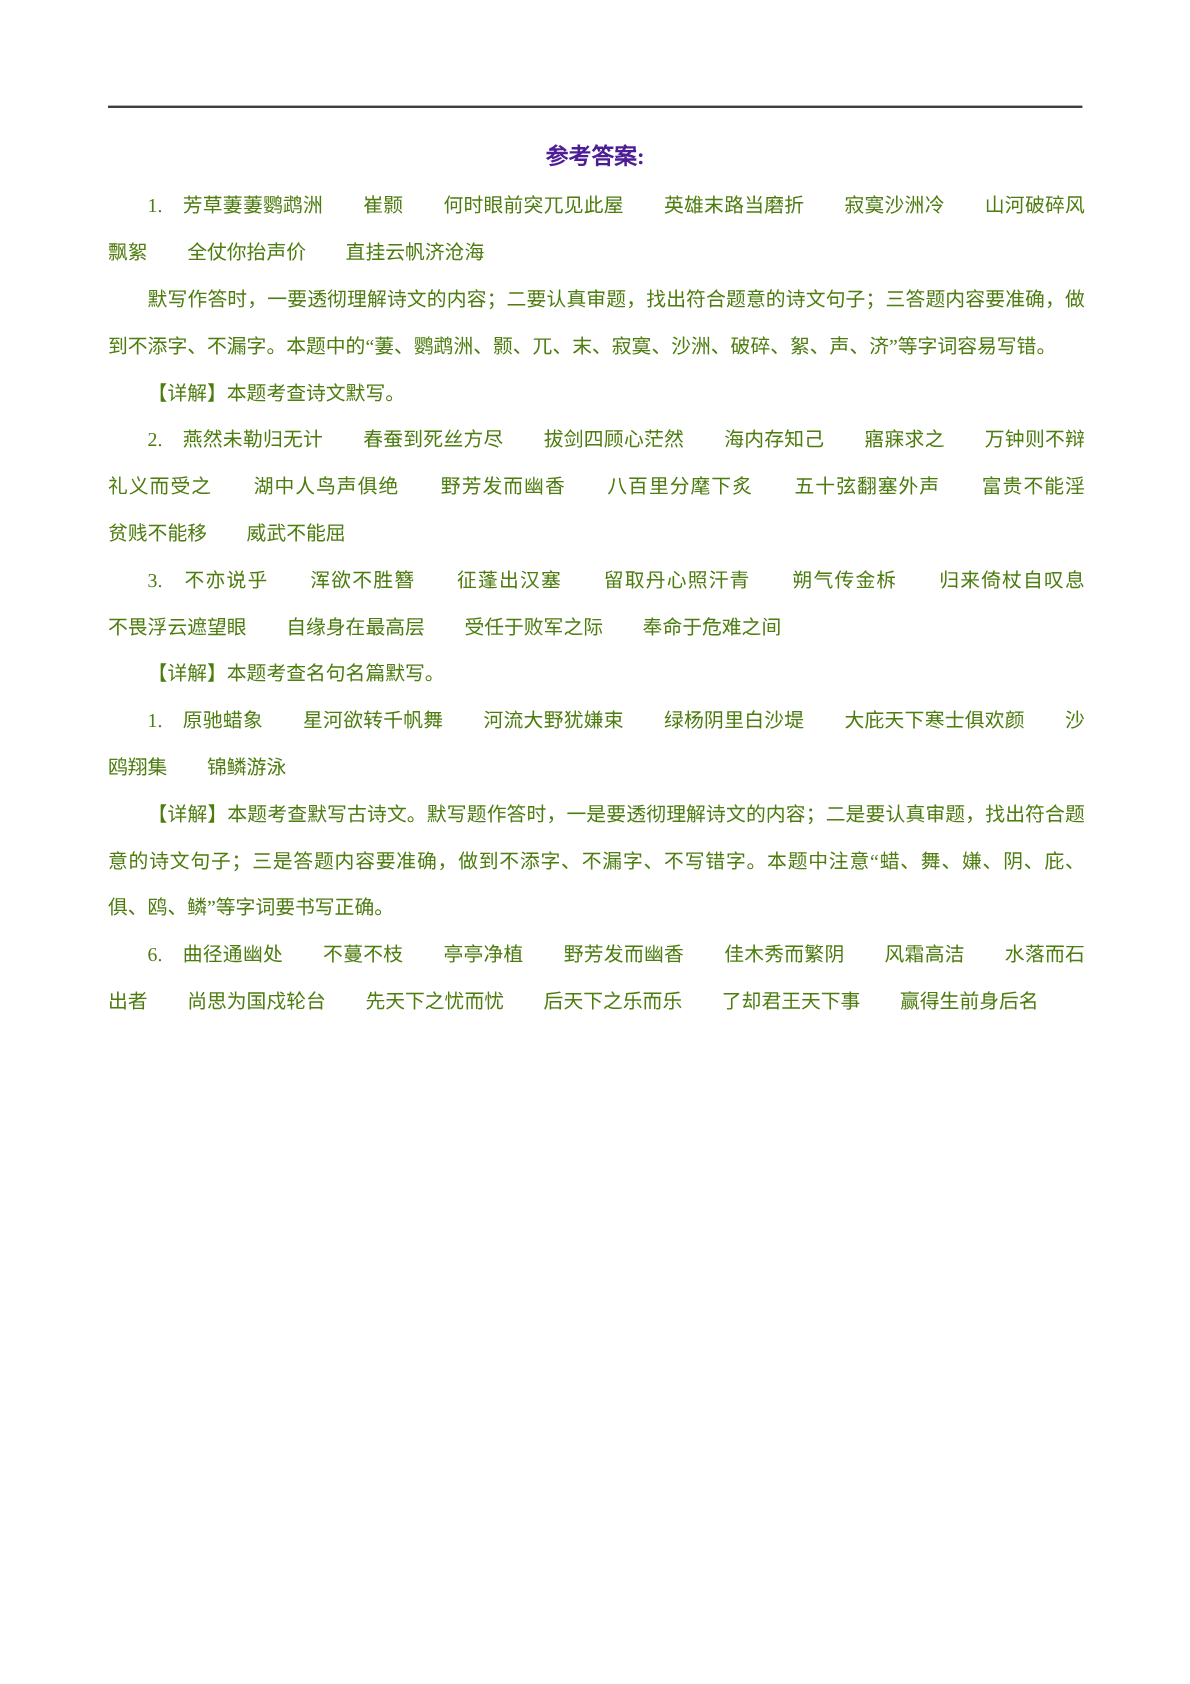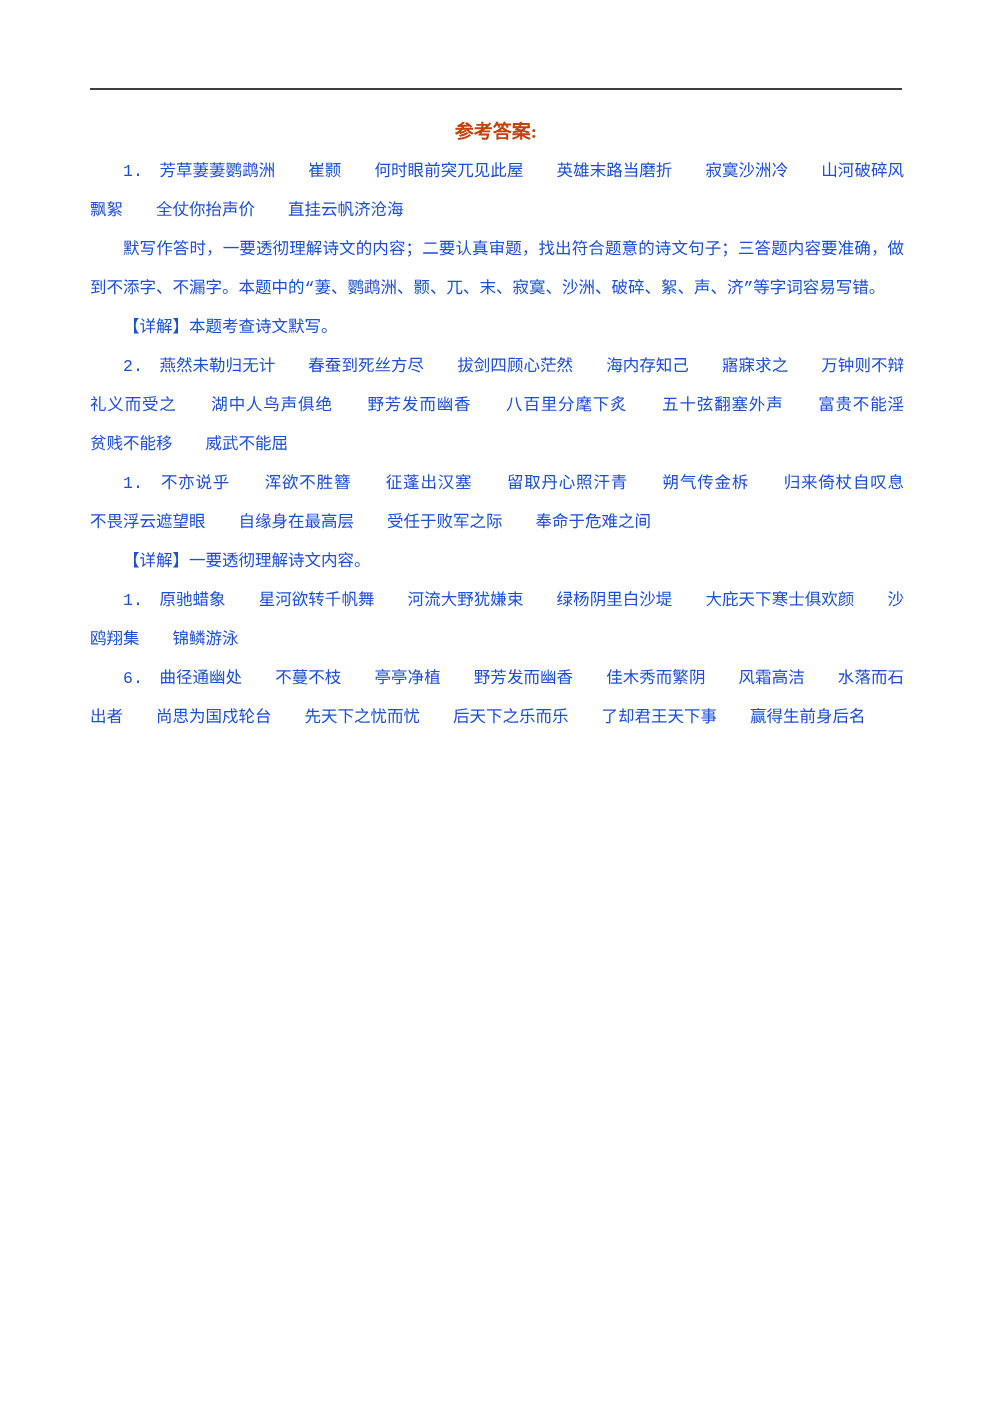--- a/index.html
+++ b/index.html
@@ -23,46 +23,46 @@
     margin: 88px 90px 0 90px;
     height: 0;
     border-bottom: 2px solid #3f3f3f;
   }
   .doc-title {
     margin: 28px 90px 6px 90px;
     text-align: center;
     font-size: 19px;
     line-height: 28px;
     font-weight: bold;
-    color: #c2410c;
+    color: #4c1d95;
   }
   .content {
     margin: 0 88px 0 90px;
     color: #ff0000;
   }
   .para {
     margin: 0;
     text-indent: 2em;
     font-size: 16.5px;
     line-height: 39px;
     text-align: justify;
-    color: #1d4ed8;
+    color: #4d7c0f;
     word-break: break-all;
-    font-family: Liberation Mono, monospace;
   }
 </style>
 </head>
 <body>
 
 <div class="page">
   <div class="header-rule"></div>
   <h1 class="doc-title">参考答案:</h1>
   <div class="content">
       <p class="para">1.　芳草萋萋鹦鹉洲　　崔颢　　何时眼前突兀见此屋　　英雄末路当磨折　　寂寞沙洲冷　　山河破碎风飘絮　　全仗你抬声价　　直挂云帆济沧海</p>
       <p class="para">默写作答时，一要透彻理解诗文的内容；二要认真审题，找出符合题意的诗文句子；三答题内容要准确，做到不添字、不漏字。本题中的“萋、鹦鹉洲、颢、兀、末、寂寞、沙洲、破碎、絮、声、济”等字词容易写错。</p>
       <p class="para">【详解】本题考查诗文默写。</p>
       <p class="para">2.　燕然未勒归无计　　春蚕到死丝方尽　　拔剑四顾心茫然　　海内存知己　　寤寐求之　　万钟则不辩礼义而受之　　湖中人鸟声俱绝　　野芳发而幽香　　八百里分麾下炙　　五十弦翻塞外声　　富贵不能淫　　贫贱不能移　　威武不能屈</p>
-      <p class="para">1.　不亦说乎　　浑欲不胜簪　　征蓬出汉塞　　留取丹心照汗青　　朔气传金柝　　归来倚杖自叹息　　不畏浮云遮望眼　　自缘身在最高层　　受任于败军之际　　奉命于危难之间</p>
-      <p class="para">【详解】一要透彻理解诗文内容。</p>
+      <p class="para">3.　不亦说乎　　浑欲不胜簪　　征蓬出汉塞　　留取丹心照汗青　　朔气传金柝　　归来倚杖自叹息　　不畏浮云遮望眼　　自缘身在最高层　　受任于败军之际　　奉命于危难之间</p>
+      <p class="para">【详解】本题考查名句名篇默写。</p>
       <p class="para">1.　原驰蜡象　　星河欲转千帆舞　　河流大野犹嫌束　　绿杨阴里白沙堤　　大庇天下寒士俱欢颜　　沙鸥翔集　　锦鳞游泳</p>
+      <p class="para">【详解】本题考查默写古诗文。默写题作答时，一是要透彻理解诗文的内容；二是要认真审题，找出符合题意的诗文句子；三是答题内容要准确，做到不添字、不漏字、不写错字。本题中注意“蜡、舞、嫌、阴、庇、俱、鸥、鳞”等字词要书写正确。</p>
       <p class="para">6.　曲径通幽处　　不蔓不枝　　亭亭净植　　野芳发而幽香　　佳木秀而繁阴　　风霜高洁　　水落而石出者　　尚思为国戍轮台　　先天下之忧而忧　　后天下之乐而乐　　了却君王天下事　　赢得生前身后名</p>
     </div>
 </div>
 
 </body></html>

